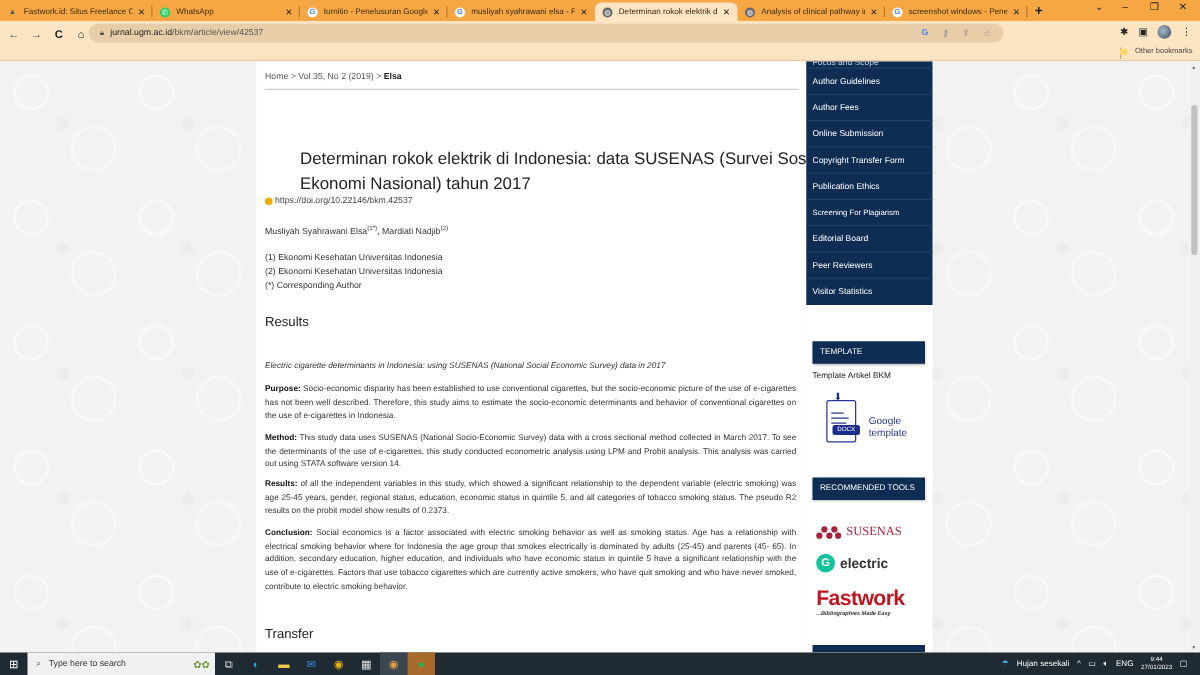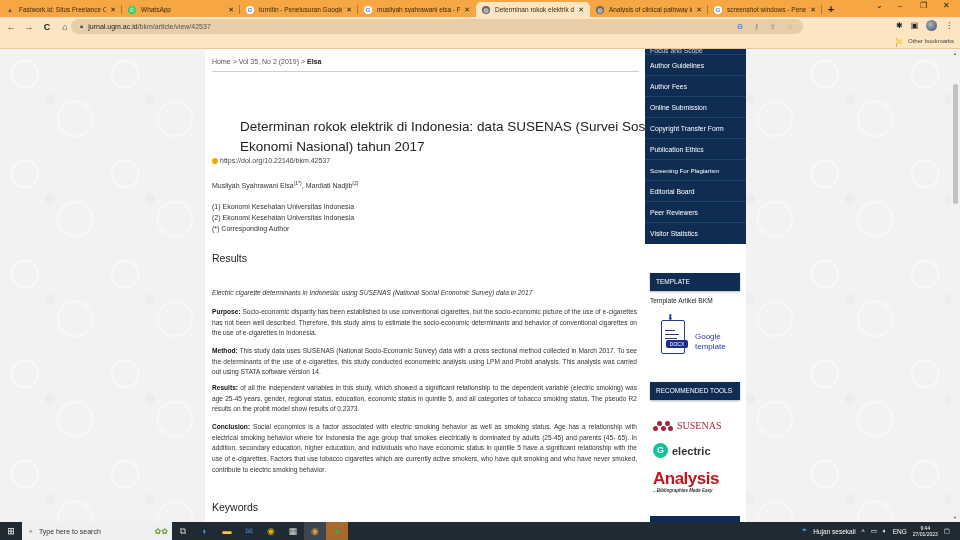--- a/index.html
+++ b/index.html
@@ -208,21 +208,21 @@
     <div class="para" style="top:297px">
       <b>Method:</b><span> This study data uses SUSENAS (National Socio-Economic Survey) data with a cross sectional method collected in March 2017. To see the determinants of the use of e-cigarettes, this study conducted econometric analysis using LPM and Probit analysis. This analysis was carried out using STATA software version 14.</span>
     </div>
     <div class="para" style="top:334px">
       <b>Results:</b><span> of all the independent variables in this study, which showed a significant relationship to the dependent variable (electric smoking) was age 25-45 years, gender, regional status, education, economic status in quintile 5, and all categories of tobacco smoking status. The pseudo R2 results on the probit model show results of 0.2373.</span>
     </div>
     <div class="para" style="top:373px">
       <b>Conclusion:</b><span> Social economics is a factor associated with electric smoking behavior as well as smoking status. Age has a relationship with electrical smoking behavior where for Indonesia the age group that smokes electrically is dominated by adults (25-45) and parents (45- 65). In addition, secondary education, higher education, and individuals who have economic status in quintile 5 have a significant relationship with the use of e-cigarettes. Factors that use tobacco cigarettes which are currently active smokers, who have quit smoking and who have never smoked, contribute to electric smoking behavior.</span>
     </div>
 
-    <div class="h-keywords">Keywords</div>
+    <div class="h-keywords">Transfer</div>
   </div>
 
   <div class="sidebar">
     <div class="navmenu">
       <div class="item partial">Focus and Scope</div>
       <div class="item">Author Guidelines</div>
       <div class="item">Author Fees</div>
       <div class="item">Online Submission</div>
       <div class="item">Copyright Transfer Form</div>
       <div class="item">Publication Ethics</div>
@@ -260,21 +260,21 @@
       </div>
       <span>SUSENAS</span>
     </div>
 
     <div class="grammarly">
       <span class="g-ico">G</span>
       <span>electric</span>
     </div>
 
     <div class="endnote">
-      <div class="en">Analysis</div>
+      <div class="en">Fastwork</div>
       <div class="tag">...Bibliographies Made Easy</div>
     </div>
 
     <div class="next-head"></div>
   </div>
 </div>
 
 <div class="scrollbar">
   <span class="up" style="top:2px">▲</span>
   <div class="thumb"></div>

